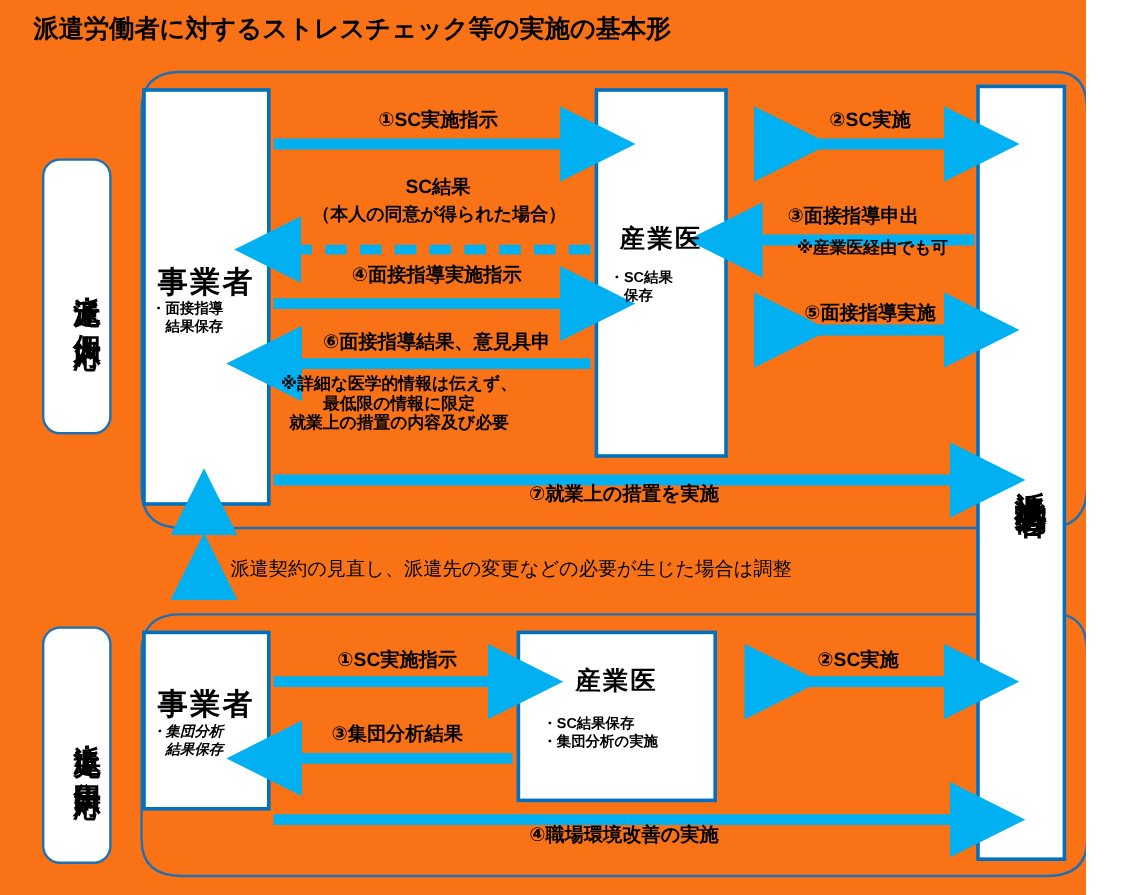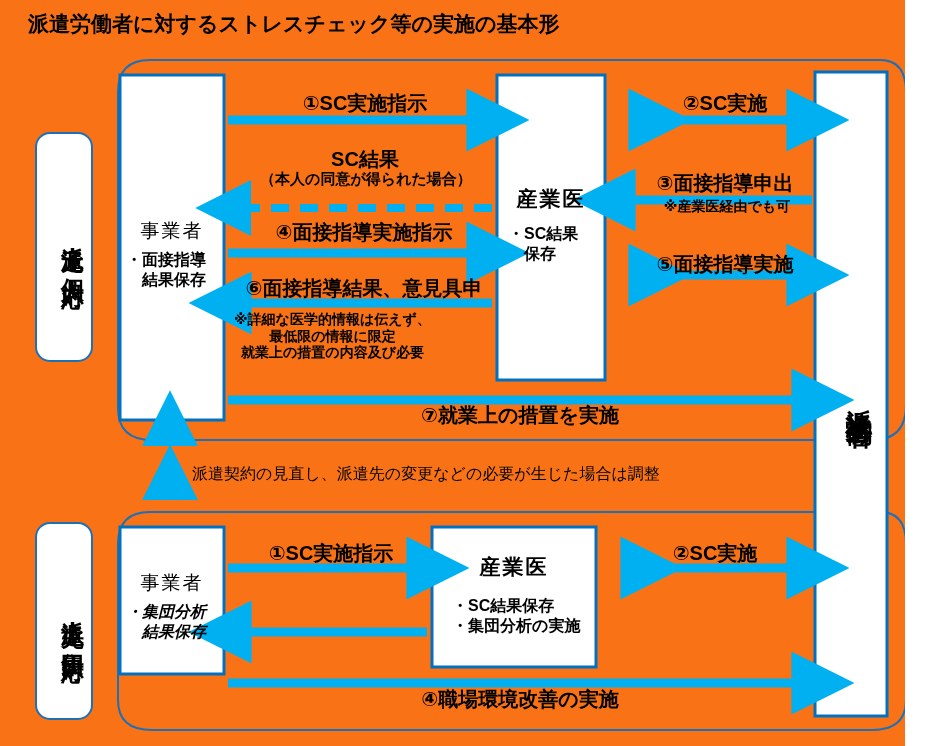--- a/index.html
+++ b/index.html
@@ -38,48 +38,48 @@
   }
 
   
   .txt {
     position: absolute;
     font-weight: bold;
     line-height: 1.18;
     white-space: nowrap;
   }
   .arrow-label {
-    font-size: 20px;
+    font-size: 16px;
     text-align: center;
   }
   .arrow-note {
     font-size: 14px;
     font-weight: bold;
   }
   .vlabel {
     position: absolute;
     writing-mode: vertical-rl;
     text-orientation: upright;
     font-weight: bold;
     font-size: 23px;
     letter-spacing: 2px;
     line-height: 1;
     text-align: center;
   }
   .boxtitle {
     position: absolute;
-    font-size: 19px;
-    font-weight: normal;
+    font-size: 25px;
+    font-weight: bold;
     text-align: center;
     letter-spacing: 2px;
     white-space: nowrap;
   }
   .boxsub {
     position: absolute;
-    font-size: 16px;
+    font-size: 12px;
     font-weight: bold;
     line-height: 1.25;
     text-align: left;
   }
   .mid-note {
     position: absolute;
     font-size: 16px;
     font-weight: normal;
     white-space: nowrap;
   }
@@ -170,21 +170,21 @@
 
   <div class="txt arrow-label" style="left:232px; top:277px; width:264px;">⑥面接指導結果、意見具申</div>
   <div class="txt arrow-note" style="left:234px; top:311px; text-align:center;">
     <div>※詳細な医学的情報は伝えず、</div>
     <div>最低限の情報に限定</div>
     <div>就業上の措置の内容及び必要</div>
   </div>
 
   <div class="txt arrow-label" style="left:630px; top:92px; width:190px;">②SC実施</div>
 
-  <div class="txt arrow-label" style="left:630px; top:172px; width:190px;">③面接指導申出</div>
+  <div class="txt arrow-label" style="left:616px; top:172px; width:190px;">③面接指導申出</div>
   <div class="txt arrow-note" style="left:634px; top:198px; width:186px; text-align:center;">※産業医経由でも可</div>
 
   <div class="txt arrow-label" style="left:630px; top:253px; width:190px;">⑤面接指導実施</div>
 
   <div class="txt arrow-label" style="left:330px; top:404px; width:380px;">⑦就業上の措置を実施</div>
 
   <div class="mid-note" style="left:192px; top:464px;">派遣契約の見直し、派遣先の変更などの必要が生じた場合は調整</div>
 
   <div class="boxtitle" style="left:120px; top:570px; width:104px;">事業者</div>
   <div class="boxsub" style="left:126px; top:602px; width:100px;font-style:italic;">
@@ -192,16 +192,17 @@
     <div>　結果保存</div>
   </div>
 
   <div class="boxtitle" style="left:432px; top:553px; width:164px; font-size:21px; font-weight:bold;">産業医</div>
   <div class="boxsub" style="left:452px; top:596px; width:144px;">
     <div>・SC結果保存</div>
     <div>・集団分析の実施</div>
   </div>
 
   <div class="txt arrow-label" style="left:236px; top:542px; width:190px;">①SC実施指示</div>
+  <div class="txt arrow-label" style="left:236px; top:604px; width:190px;">③集団分析結果</div>
   <div class="txt arrow-label" style="left:620px; top:542px; width:190px;">②SC実施</div>
   <div class="txt arrow-label" style="left:330px; top:688px; width:380px;">④職場環境改善の実施</div>
 
 </div>
 
 </body></html>

